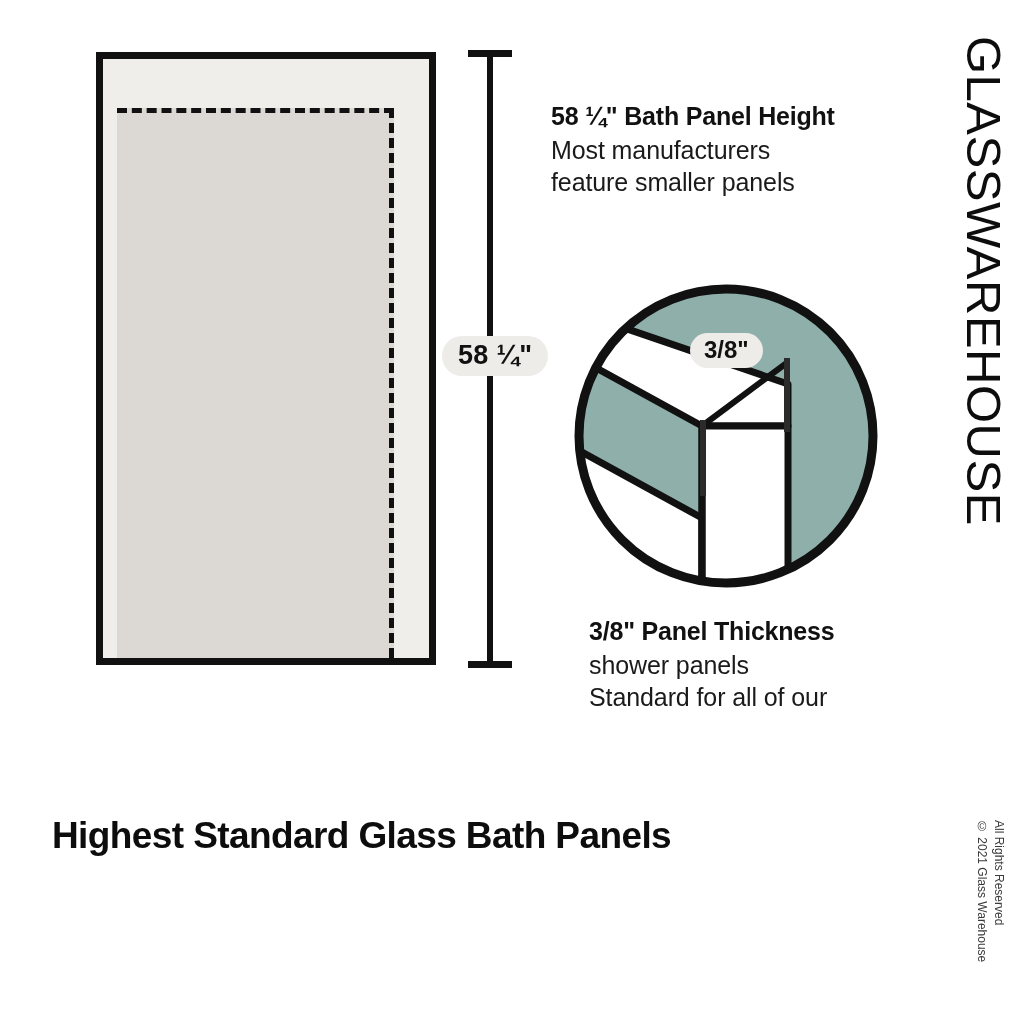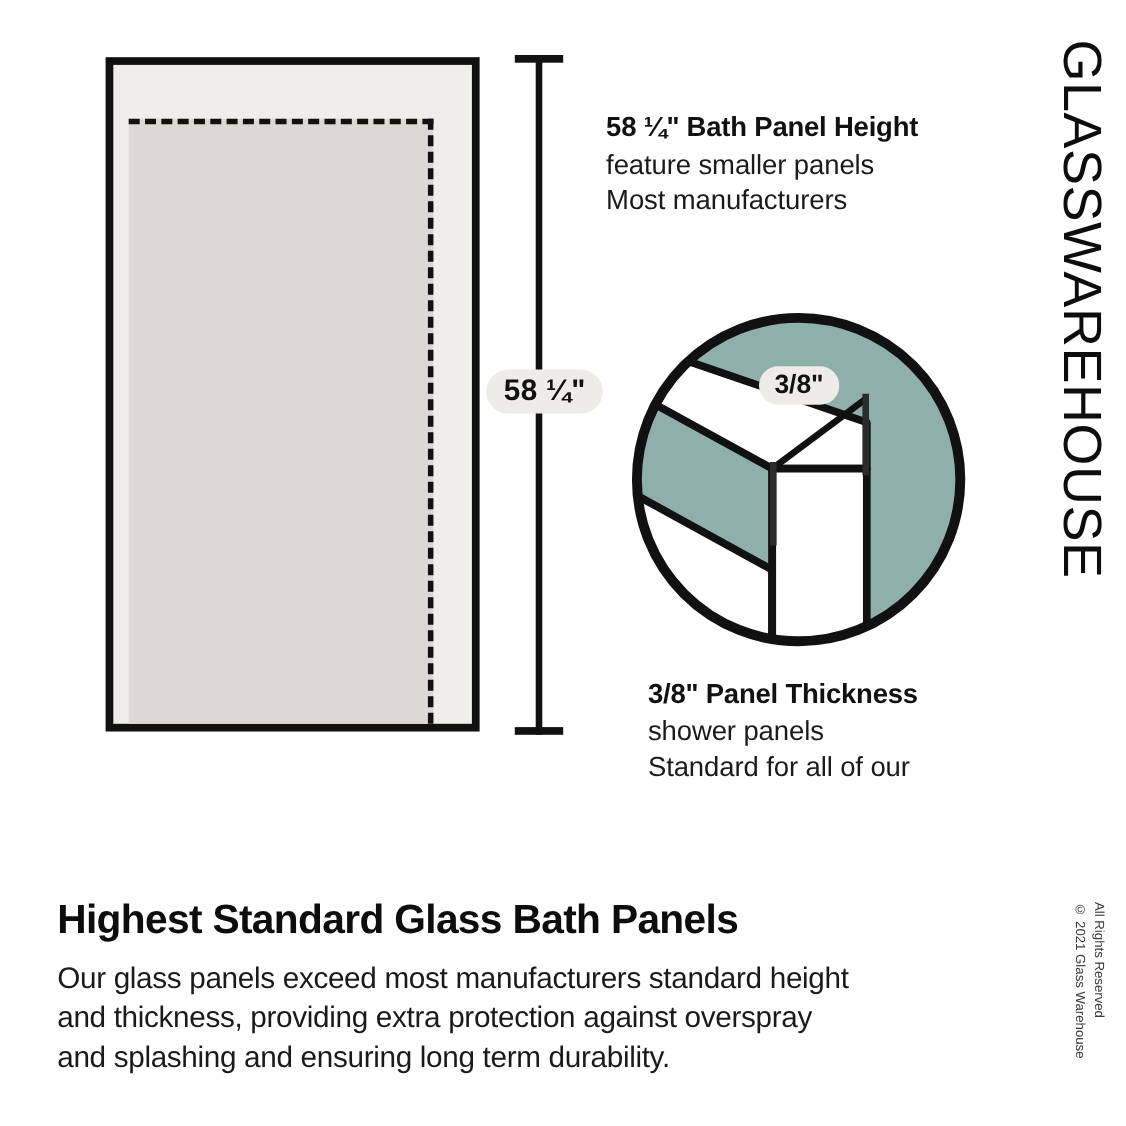--- a/index.html
+++ b/index.html
@@ -196,22 +196,22 @@
 </div>
 
 <div id="dimension-line">
   <div id="dim-cap-top" class="dim-cap"></div>
   <div id="dim-cap-bottom" class="dim-cap"></div>
 </div>
 <div id="dimension-label">58 ¼"</div>
 
 <div id="height-callout">
   <p class="callout-title">58 ¼" Bath Panel Height</p>
+  <p class="callout-body">Most manufacturers</p>
   <p class="callout-body">feature smaller panels</p>
-  <p class="callout-body">Most manufacturers</p>
 </div>
 
 <div id="thickness-detail">
   <svg width="312" height="312" viewBox="0 0 312 312">
     <defs>
       <clipPath id="circle-clip">
         <circle cx="156" cy="156" r="147"></circle>
       </clipPath>
     </defs>
 
@@ -239,25 +239,20 @@
 </div>
 
 <div id="thickness-callout">
   <p class="callout-title">3/8" Panel Thickness</p>
   <p class="callout-body">shower panels</p>
   <p class="callout-body">Standard for all of our</p>
 </div>
 
 <div id="bottom-block">
   <h1 id="bottom-heading">Highest Standard Glass Bath Panels</h1>
-  <p id="bottom-paragraph">
-    <span>Our glass panels exceed most manufacturers standard height</span><br>
-    <span>and thickness, providing extra protection against overspray</span><br>
-    <span>and splashing and ensuring long term durability.</span>
-  </p>
 </div>
 
 <div id="brand-wordmark">
   <span>GLASSWAREHOUSE</span>
 </div>
 
 <div id="copyright">
   <span>© 2021 Glass Warehouse</span>
   <span>All Rights Reserved</span>
 </div>

